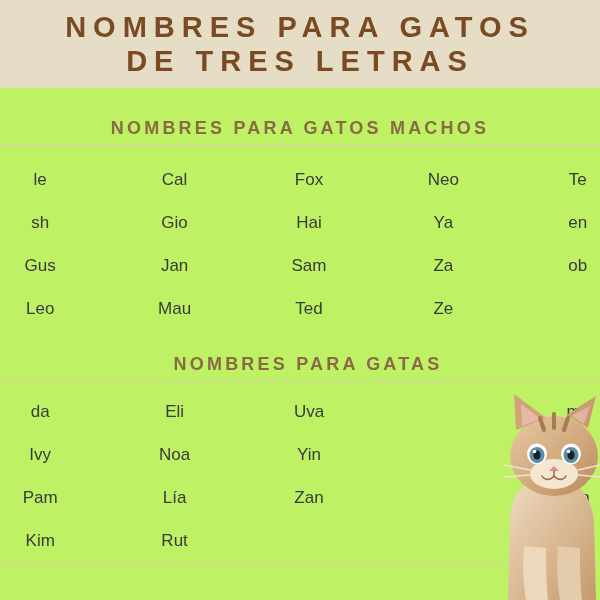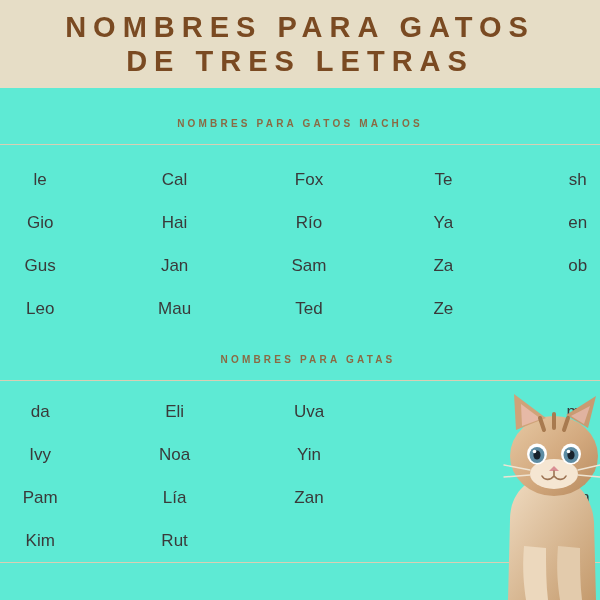--- a/index.html
+++ b/index.html
@@ -9,21 +9,21 @@
     width: 600px;
     height: 600px;
     overflow: hidden;
     font-family: "Liberation Sans", sans-serif;
     background: #fdf9e3;
   }
   #page {
     position: relative;
     width: 600px;
     height: 600px;
-    background: #5eead4;
+    background: #bef264;
     overflow: hidden;
   }
 
   
   .header-band {
     position: absolute;
     top: 0;
     left: 0;
     width: 600px;
     height: 88px;
@@ -43,21 +43,21 @@
     white-space: nowrap;
   }
 
   
   .section-title {
     position: absolute;
     left: 0;
     width: 600px;
     text-align: center;
     color: #8a6a44;
-    font-size: 10px;
+    font-size: 18px;
     font-weight: bold;
     letter-spacing: 3.2px;
     white-space: nowrap;
   }
   #title-machos { top: 118px; }
   #title-gatas  { top: 354px; padding-left: 16px; }
 
   .divider {
     position: absolute;
     left: 0;
@@ -110,25 +110,25 @@
     <div class="header-line">NOMBRES PARA GATOS</div>
     <div class="header-line">DE TRES LETRAS</div>
   </div>
 
   <div class="section-title" id="title-machos">NOMBRES PARA GATOS MACHOS</div>
   <div class="divider" id="divider-machos"></div>
   <div class="grid" id="grid-machos">
       <div class="name-cell">le</div>
       <div class="name-cell">Cal</div>
       <div class="name-cell">Fox</div>
+      <div class="name-cell">Neo</div>
       <div class="name-cell">Te</div>
       <div class="name-cell">sh</div>
       <div class="name-cell">Gio</div>
       <div class="name-cell">Hai</div>
-      <div class="name-cell">Río</div>
       <div class="name-cell">Ya</div>
       <div class="name-cell">en</div>
       <div class="name-cell">Gus</div>
       <div class="name-cell">Jan</div>
       <div class="name-cell">Sam</div>
       <div class="name-cell">Za</div>
       <div class="name-cell">ob</div>
       <div class="name-cell">Leo</div>
       <div class="name-cell">Mau</div>
       <div class="name-cell">Ted</div>

